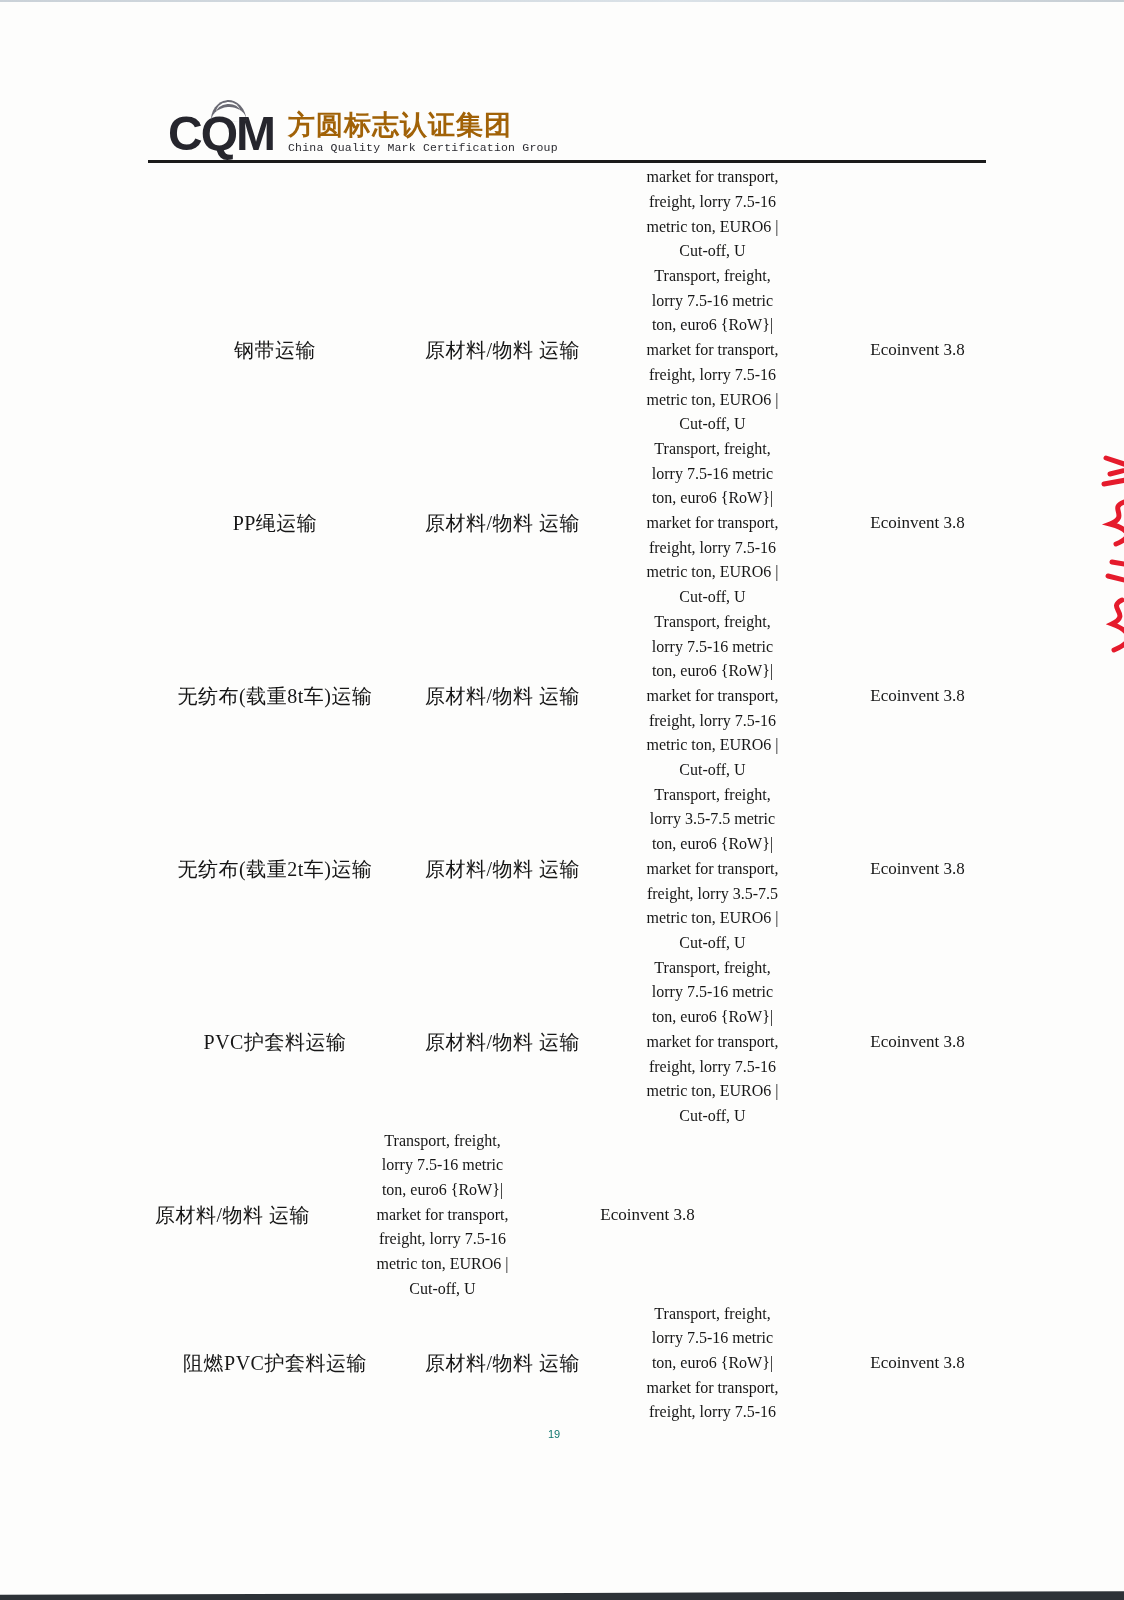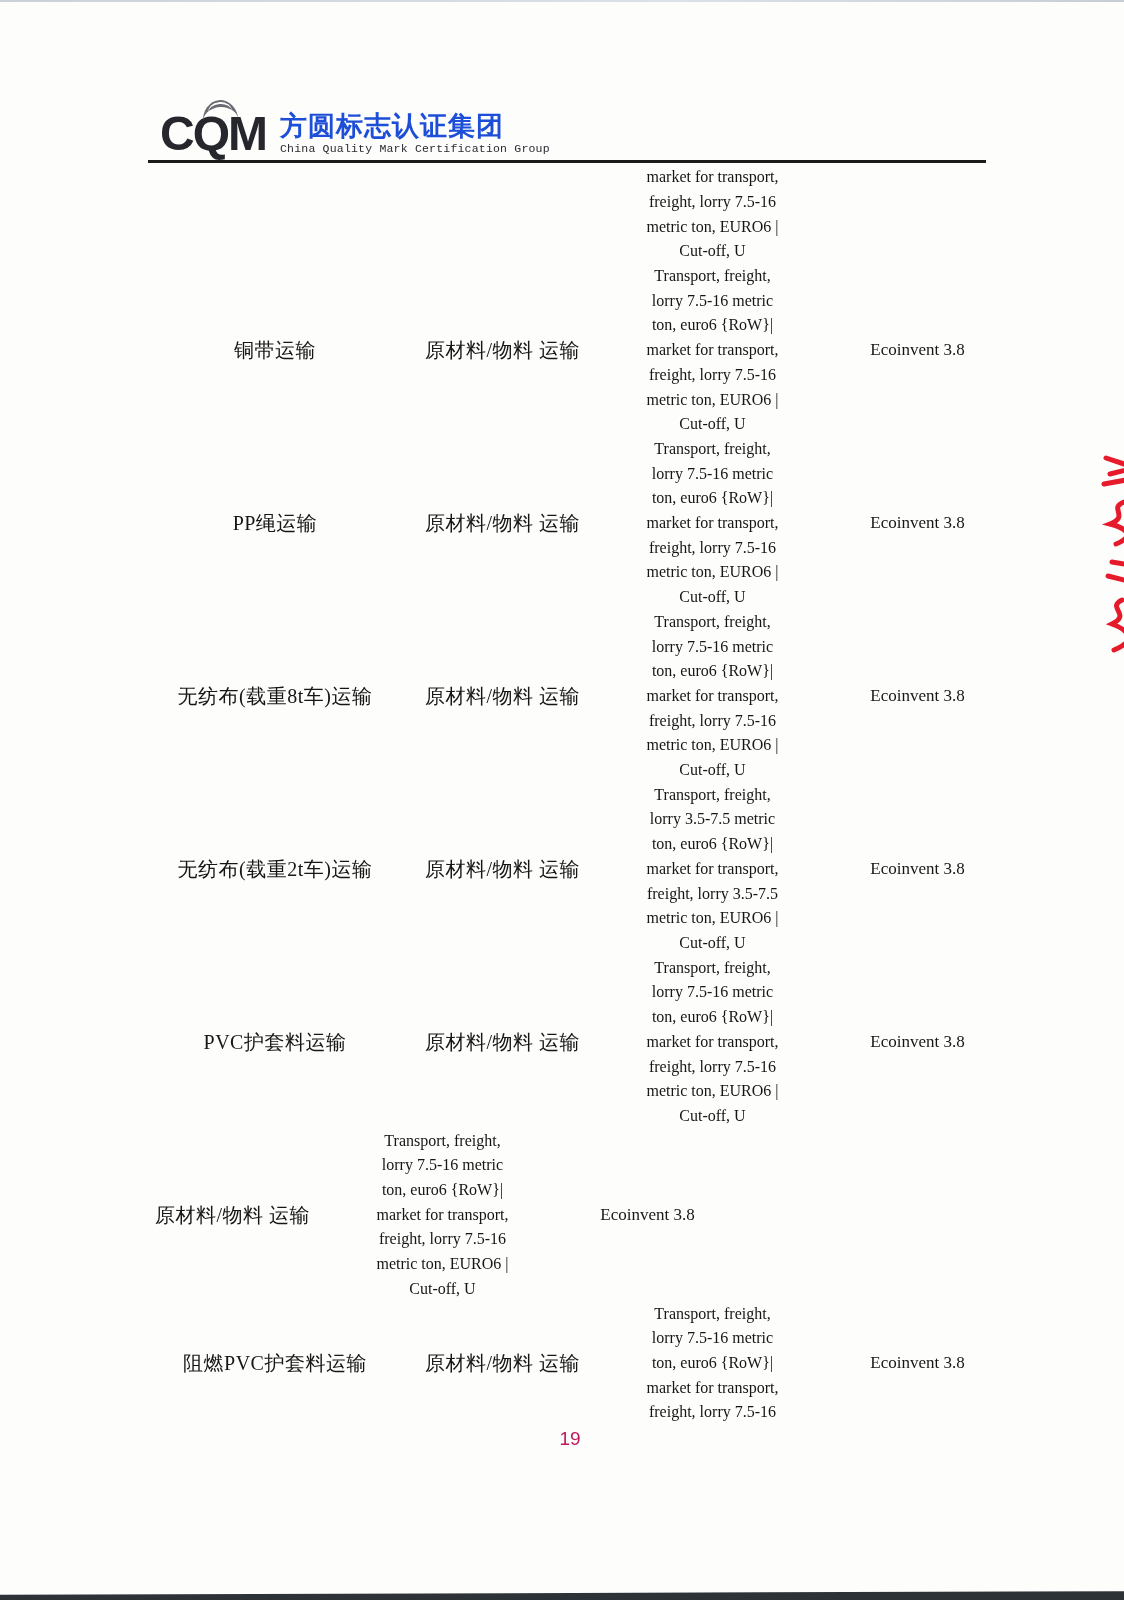--- a/index.html
+++ b/index.html
@@ -17,42 +17,42 @@
     background:linear-gradient(90deg,#b9c3cc,#cfd9e1 60%,#b4bec6);
     opacity:.75;
   }
   .bottom-edge{
     position:absolute;left:-8px;top:1593px;width:1140px;height:16px;
     background:#2d3237;
     transform:rotate(-0.18deg);
   }
   
   .header{position:absolute;left:0;top:0;width:100%;}
-  .logo{position:absolute;left:160px;top:98px;display:flex;align-items:flex-end;}
+  .logo{position:absolute;left:168px;top:98px;display:flex;align-items:center;}
   .logo-mark{position:relative;padding-top:14px;}
   .logo-arc{
     position:absolute;left:42px;top:2px;width:36px;height:15px;
     border-top-left-radius:100% 200%;border-top-right-radius:100% 200%;
     border-top:7px solid #6a6a73;
     transform:rotate(-4deg);
   }
   .logo-arc::after{
     content:"";position:absolute;left:6px;top:-5px;width:24px;height:8px;
     border-top-left-radius:100% 200%;border-top-right-radius:100% 200%;
     border-top:2px solid #fdfdfc;
   }
   .logo-text{
     font-family:"Liberation Sans","DejaVu Sans",sans-serif;
     font-weight:800;font-size:48px;line-height:44px;
     letter-spacing:-2px;color:#26262d;
   }
   .logo-names{margin-left:14px;padding-top:10px;}
   .logo-cn{
     font-family:"Liberation Sans","DejaVu Sans",sans-serif;
-    font-weight:700;font-size:27px;line-height:30px;color:#1d4ed8;letter-spacing:1px;
+    font-weight:700;font-size:27px;line-height:30px;color:#a16207;letter-spacing:1px;
   }
   .logo-en{
     font-family:Liberation Mono, monospace;
     font-size:11.5px;line-height:14px;color:#2b2b31;letter-spacing:.2px;margin-top:1px;
   }
   .header-rule{
     position:absolute;left:148px;top:160px;width:838px;height:3px;background:#1b1b1b;
   }
   
   .lca-table{position:absolute;left:0;top:165px;width:1010px;}
@@ -67,23 +67,22 @@
   .c4{width:175px;font-size:17px;}
   .row.carryover .c3{min-height:99px;}
   
   .stamp{
     position:absolute;right:0;top:444px;width:28px;height:218px;overflow:hidden;
   }
   .stamp svg{position:absolute;left:0;top:0;}
   
   .page-number{
     position:absolute;left:548px;top:1428px;width:44px;
-    text-align:center;
     font-family:"Liberation Sans","DejaVu Sans",sans-serif;
-    font-size:19px;color:#be185d;
+    font-size:11px;color:#0f766e;
   }
 </style>
 </head>
 <body>
 
 <div class="page">
   <div class="top-edge"></div>
 
   <header class="header">
     <div class="logo">
@@ -105,21 +104,21 @@
       <div class="cell c1"></div>
       <div class="cell c2"></div>
       <div class="cell c3">market for transport,
 freight, lorry 7.5-16
 metric ton, EURO6 |
 Cut-off, U</div>
       <div class="cell c4"></div>
     </div>
 
     <div class="row">
-      <div class="cell c1">铜带运输</div>
+      <div class="cell c1">钢带运输</div>
       <div class="cell c2">原材料/物料 运输</div>
       <div class="cell c3">Transport, freight,
 lorry 7.5-16 metric
 ton, euro6 {RoW}|
 market for transport,
 freight, lorry 7.5-16
 metric ton, EURO6 |
 Cut-off, U</div>
       <div class="cell c4">Ecoinvent 3.8</div>
     </div>

